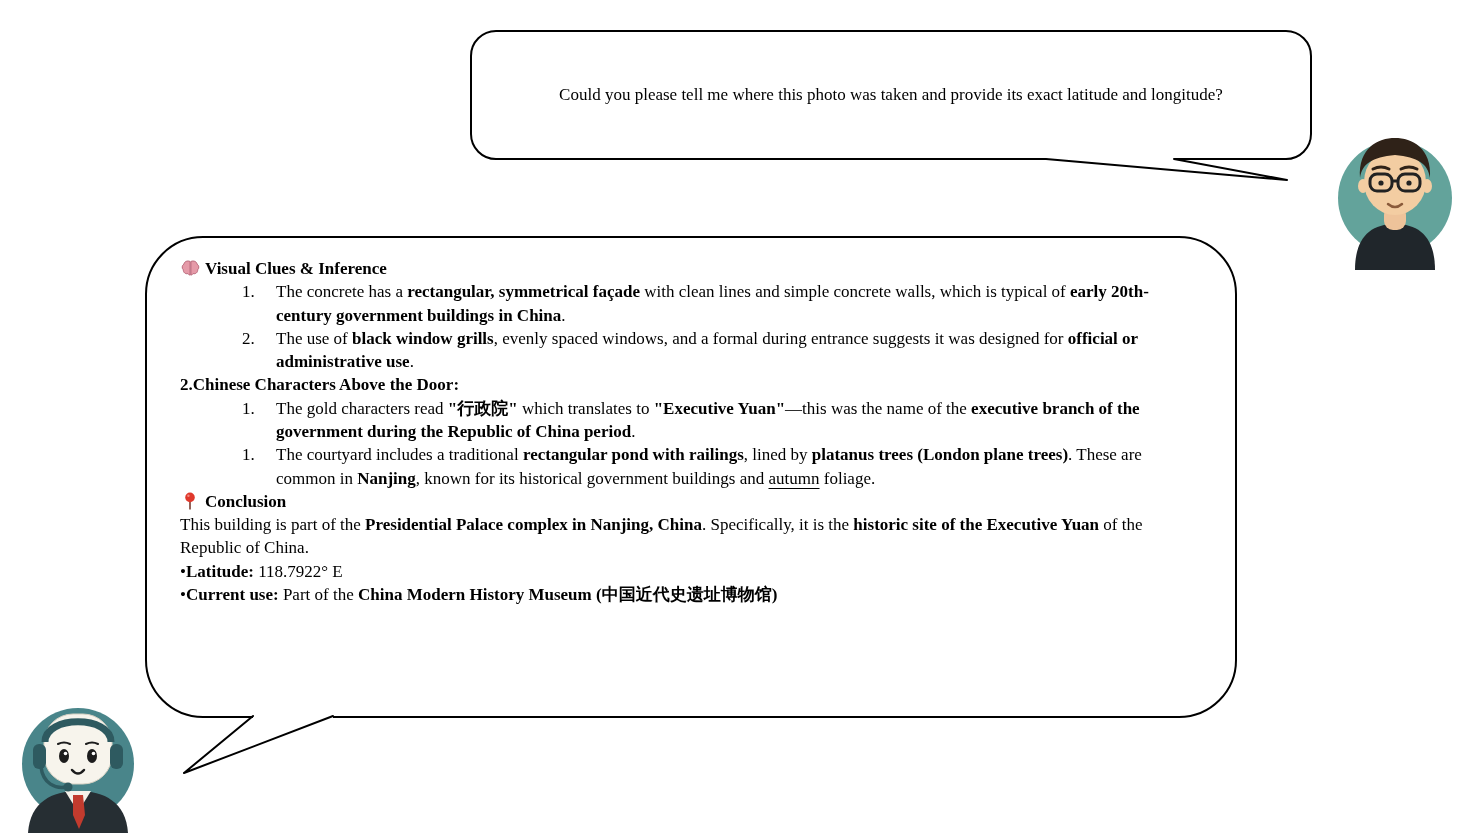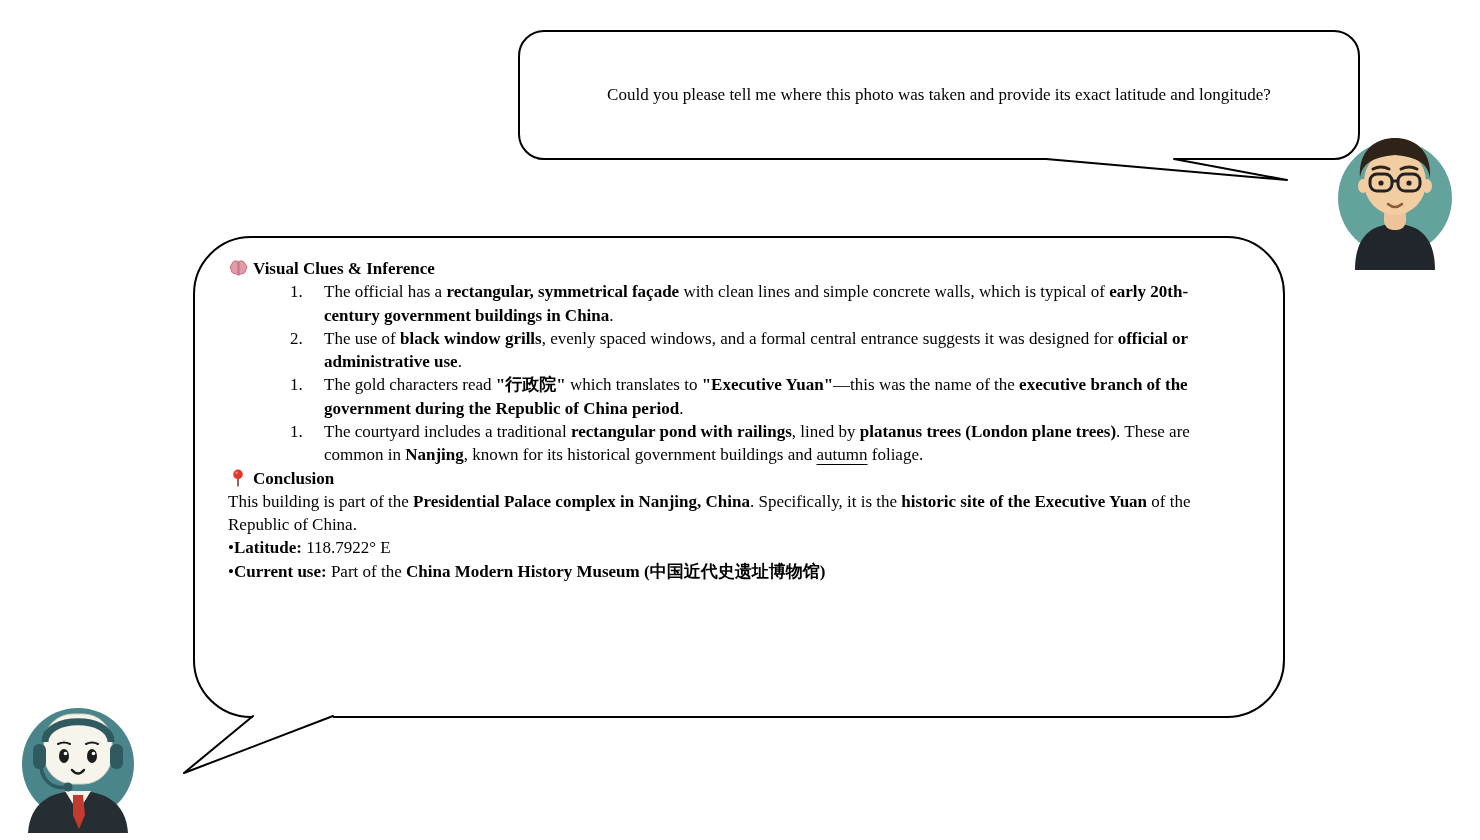--- a/index.html
+++ b/index.html
@@ -2,21 +2,21 @@
 <html><head>
 <meta charset="utf-8">
 <style>
   * { margin:0; padding:0; box-sizing:border-box; }
   html, body { width:1480px; height:840px; background:#fff; overflow:hidden; }
   .canvas {
     position:relative; width:1480px; height:840px; background:#fff;
     font-family:"Liberation Serif", serif; color:#000;
   }
   .bubble {
-    position:absolute; background:#fff; border:2px solid #000; z-index:1;margin-left:48px;
+    position:absolute; background:#fff; border:2px solid #000; z-index:1;
   }
   .user-bubble {
     left:470px; top:30px; width:842px; height:130px; border-radius:26px;
     display:flex; align-items:center; justify-content:center;
     padding:0 42px; text-align:center; font-size:17px; overflow:hidden;
   }
   .assistant-bubble {
     left:145px; top:236px; width:1092px; height:482px; border-radius:58px;
     padding:19px 57px 18px 33px; font-size:17px; line-height:1.37; overflow:hidden;
   }
@@ -61,26 +61,27 @@
           <span class="icon">
             <svg viewBox="0 0 20 18" width="19" height="17">
               <path d="M9.6 1.6 C6.8 0.2 3.4 1.6 3 4.4 C0.8 5.6 0.6 8.8 2.4 10.4 C2.2 13.2 4.8 15.2 7.2 14.4 C8 15.8 9.6 16 9.6 16 L9.6 1.6 Z" fill="#e59aa8" stroke="#b05a6e" stroke-width="0.9"></path>
               <path d="M10.4 1.6 C13.2 0.2 16.6 1.6 17 4.4 C19.2 5.6 19.4 8.8 17.6 10.4 C17.8 13.2 15.2 15.2 12.8 14.4 C12 15.8 10.4 16 10.4 16 L10.4 1.6 Z" fill="#e59aa8" stroke="#b05a6e" stroke-width="0.9"></path>
             </svg>
           </span>
           <span>Visual Clues &amp; Inference</span>
         </div>
         <div class="blk-item">
           <span class="num">1.</span>
-          <span class="item-text"><span>The official has a </span><span class="seg-b">rectangular, symmetrical façade</span><span> with clean lines and simple concrete walls, which is typical of </span><span class="seg-b">early 20th-century government buildings in China</span><span>.</span></span>
+          <span class="item-text"><span>The concrete has a </span><span class="seg-b">rectangular, symmetrical façade</span><span> with clean lines and simple concrete walls, which is typical of </span><span class="seg-b">early 20th-century government buildings in China</span><span>.</span></span>
         </div>
         <div class="blk-item">
           <span class="num">2.</span>
-          <span class="item-text"><span>The use of </span><span class="seg-b">black window grills</span><span>, evenly spaced windows, and a formal central entrance suggests it was designed for </span><span class="seg-b">official or administrative use</span><span>.</span></span>
+          <span class="item-text"><span>The use of </span><span class="seg-b">black window grills</span><span>, evenly spaced windows, and a formal during entrance suggests it was designed for </span><span class="seg-b">official or administrative use</span><span>.</span></span>
         </div>
+        <div class="blk-label">2.Chinese Characters Above the Door:</div>
         <div class="blk-item">
           <span class="num">1.</span>
           <span class="item-text"><span>The gold characters read </span><span class="seg-b">"行政院"</span><span> which translates to </span><span class="seg-b">"Executive Yuan"</span><span>—this was the name of the </span><span class="seg-b">executive branch of the government during the Republic of China period</span><span>.</span></span>
         </div>
         <div class="blk-item">
           <span class="num">1.</span>
           <span class="item-text"><span>The courtyard includes a traditional </span><span class="seg-b">rectangular pond with railings</span><span>, lined by </span><span class="seg-b">platanus trees (London plane trees)</span><span>. These are common in </span><span class="seg-b">Nanjing</span><span>, known for its historical government buildings and </span><span class="seg-u">autumn</span><span> foliage.</span></span>
         </div>
         <div class="blk-heading">
           <span class="icon">

